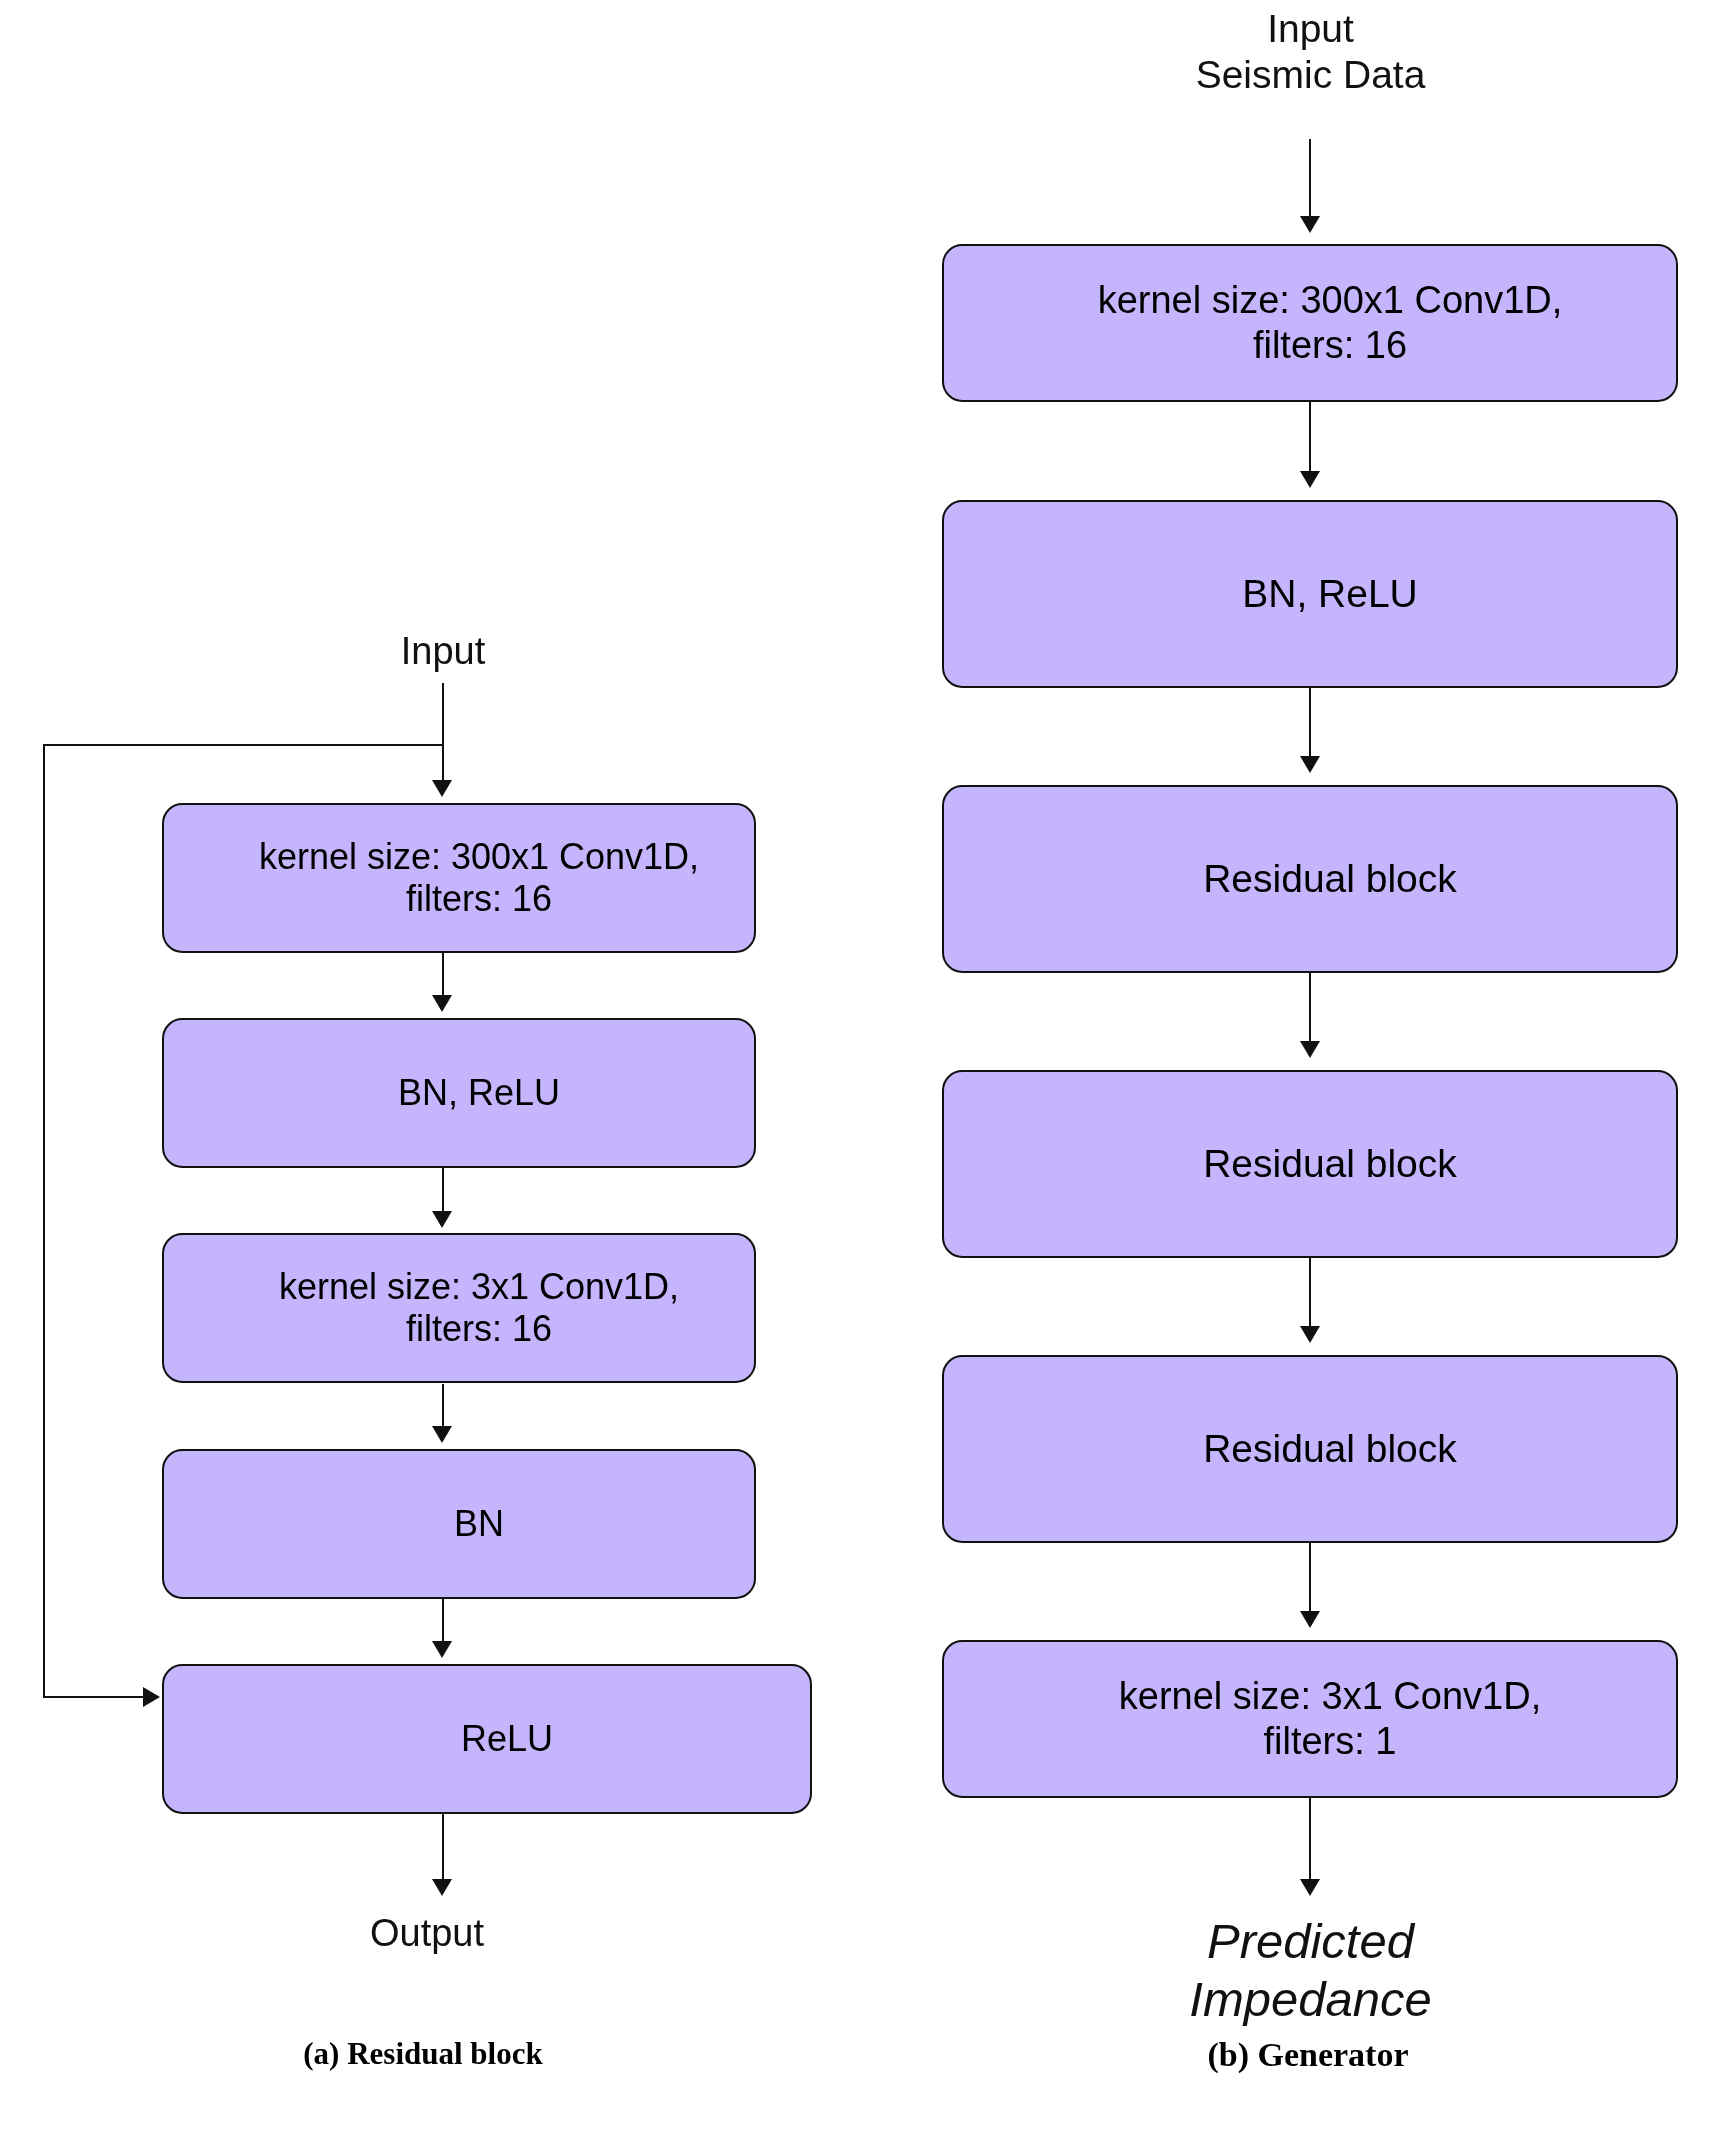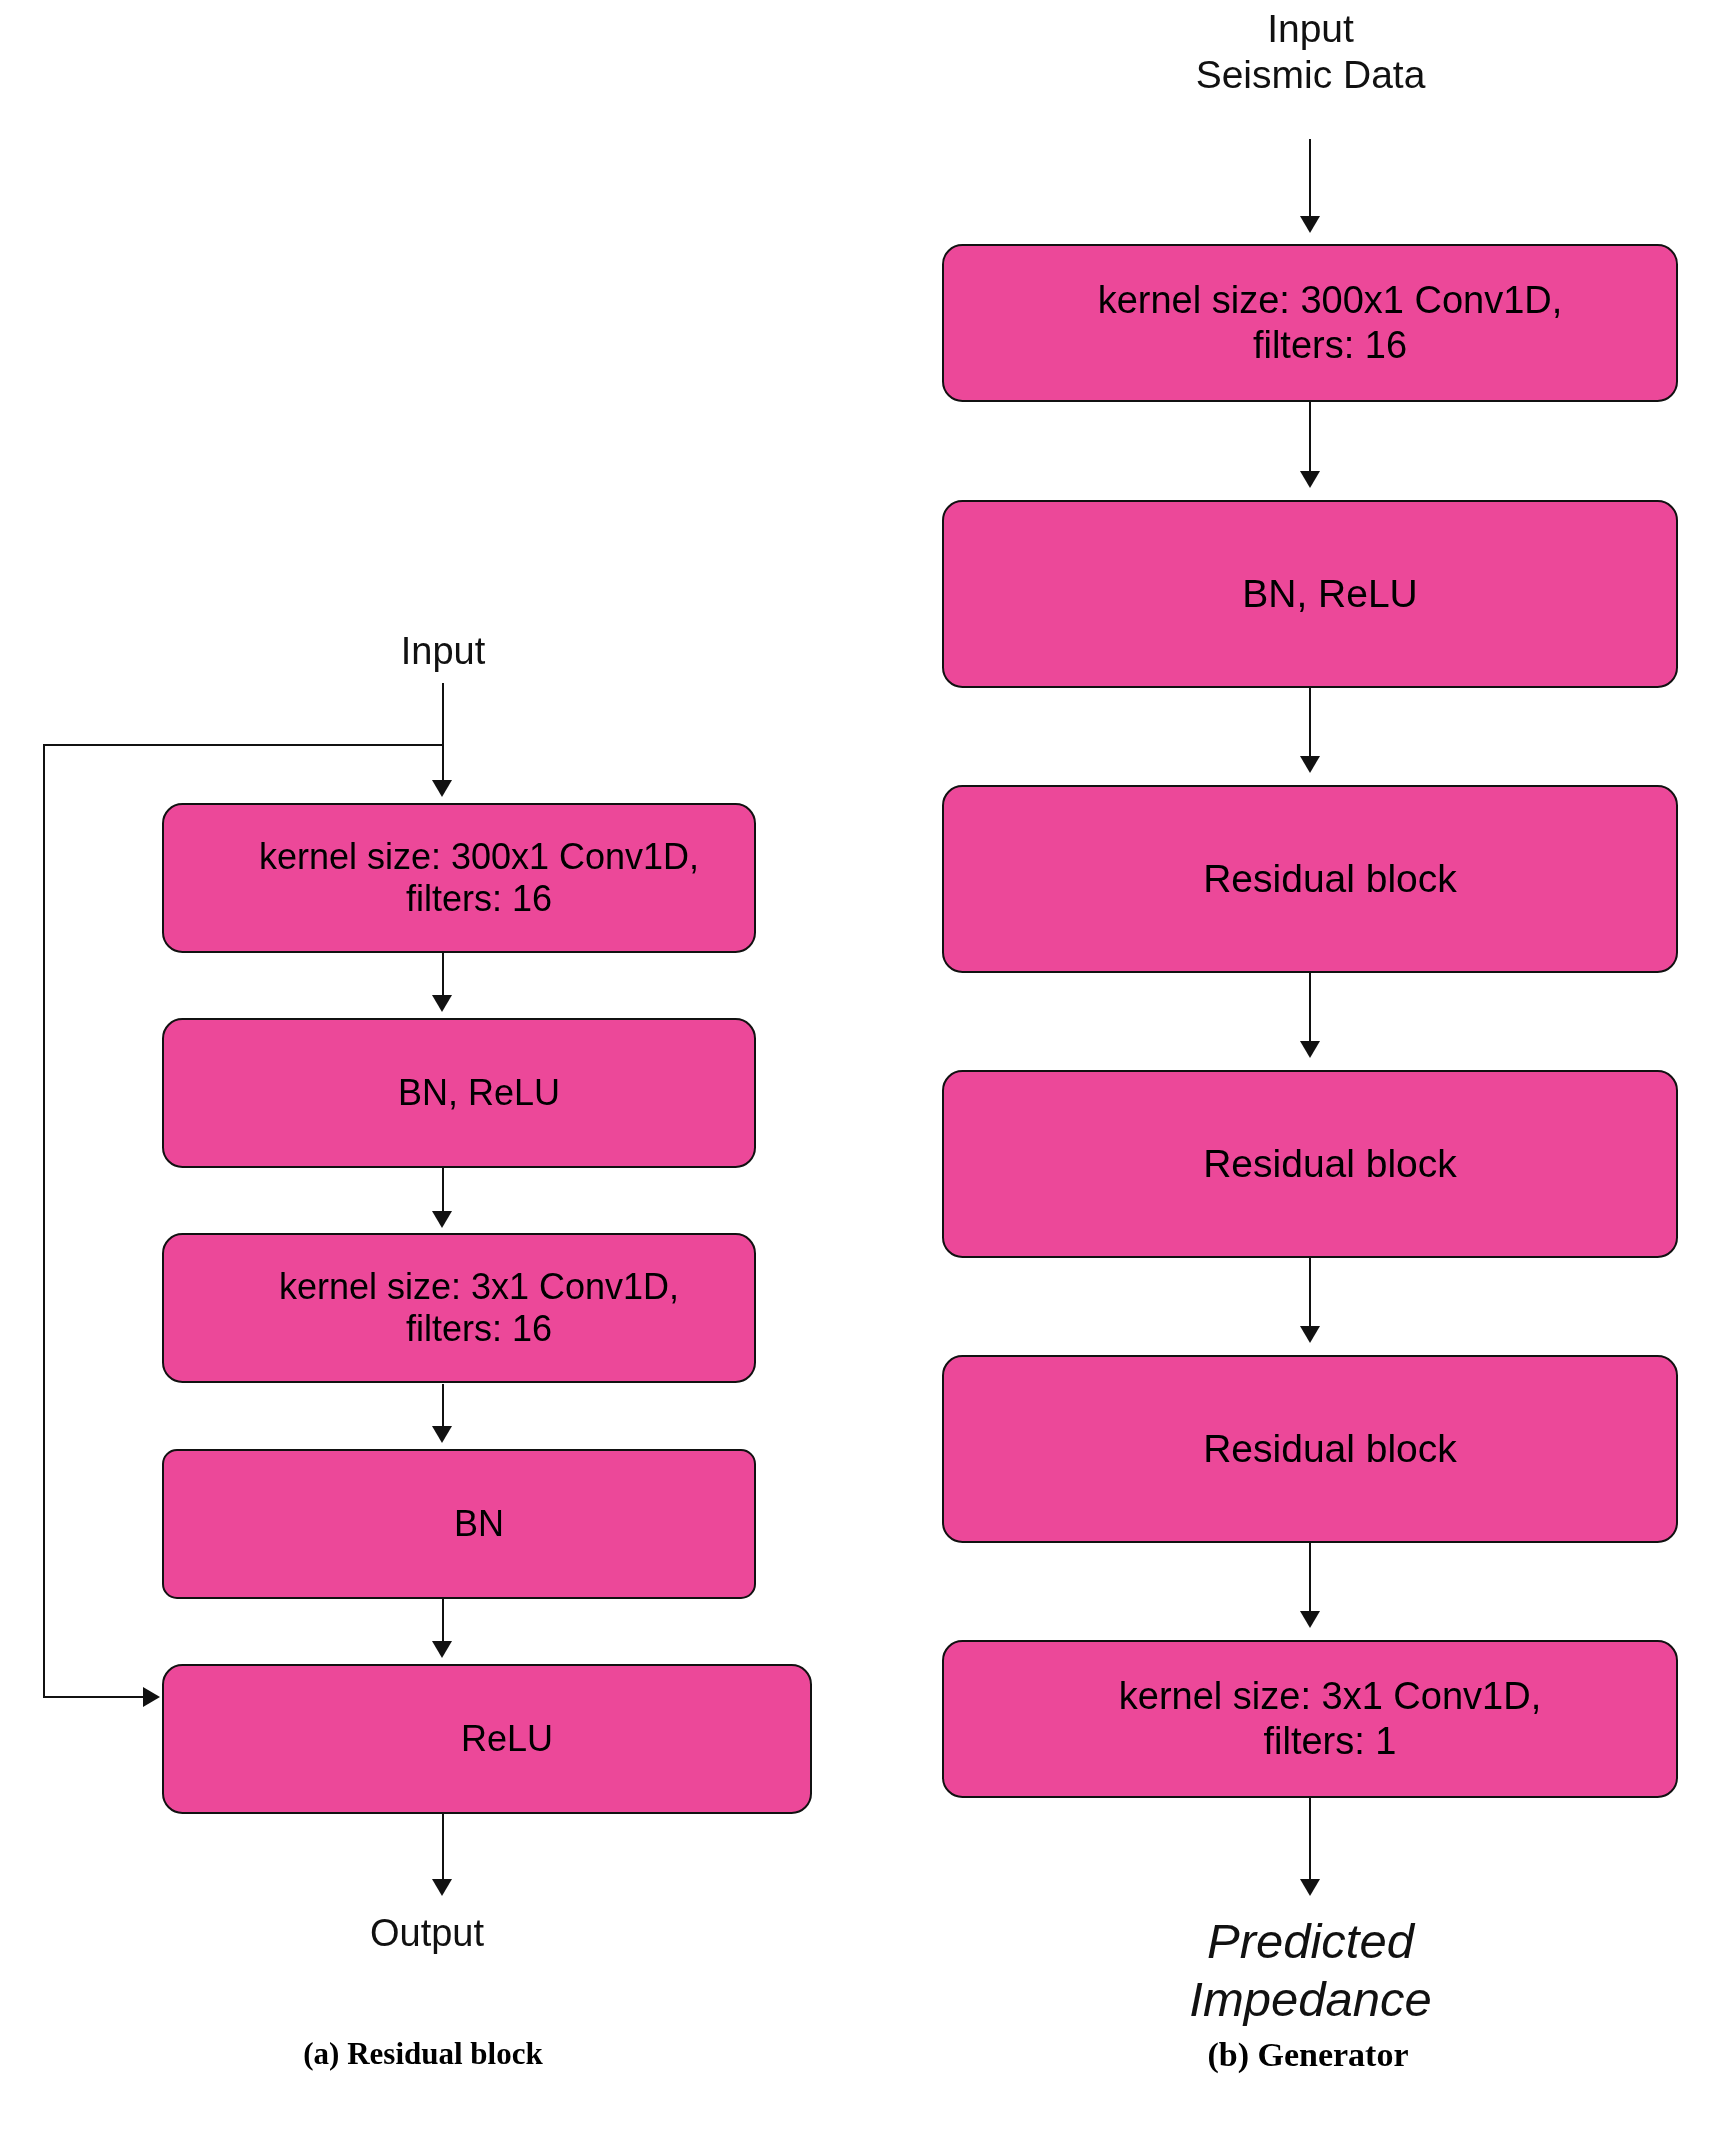--- a/index.html
+++ b/index.html
@@ -6,21 +6,21 @@
   body{width:1732px;height:2140px;overflow:hidden;
        font-family:"Liberation Sans","DejaVu Sans",sans-serif;color:#000;}
   .canvas{position:relative;width:1732px;height:2140px;background:#fff;}
 
   
   .fbox{
     position:absolute;
     box-sizing:border-box;
     border:2.3px solid #111;
     border-radius:20.4px;
-    background:#ec4899;
+    background:#c4b5fd;
     display:flex;
     align-items:center;
     justify-content:center;
     text-align:center;
     line-height:1.18;
     white-space:pre-line;
     overflow:visible;
     padding-left:40px;
   }
   .fbox span{display:block;width:110%;}
@@ -95,21 +95,21 @@
     <div class="arrow-down" style="left:432px;top:1211px;"></div>
 
     <div class="fbox" style="left:162px;top:1233px;width:594px;height:150px;font-size:36px;">
       <span>kernel size: 3x1 Conv1D,
 filters: 16</span>
     </div>
 
     <div class="vline" style="left:442px;top:1384px;height:45px;"></div>
     <div class="arrow-down" style="left:432px;top:1426px;"></div>
 
-    <div class="fbox" style="left:162px;top:1449px;width:594px;height:150px;font-size:36px;border-radius:15px;">
+    <div class="fbox" style="left:162px;top:1449px;width:594px;height:150px;font-size:36px;">
       <span>BN</span>
     </div>
 
     <div class="vline" style="left:442px;top:1599px;height:45px;"></div>
     <div class="arrow-down" style="left:432px;top:1641px;"></div>
 
     <div class="fbox" style="left:162px;top:1664px;width:650px;height:150px;font-size:36px;">
       <span>ReLU</span>
     </div>
 

